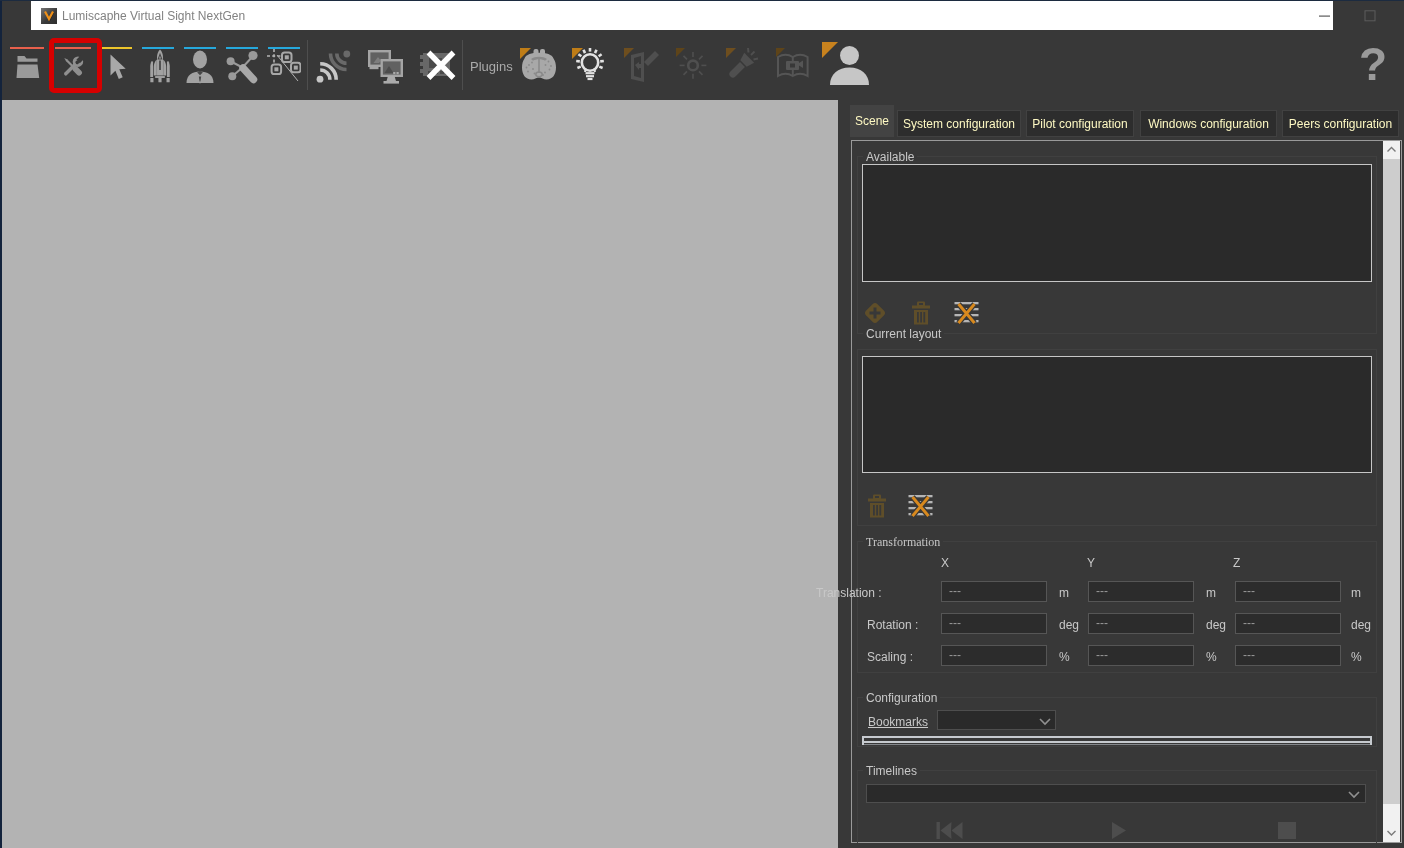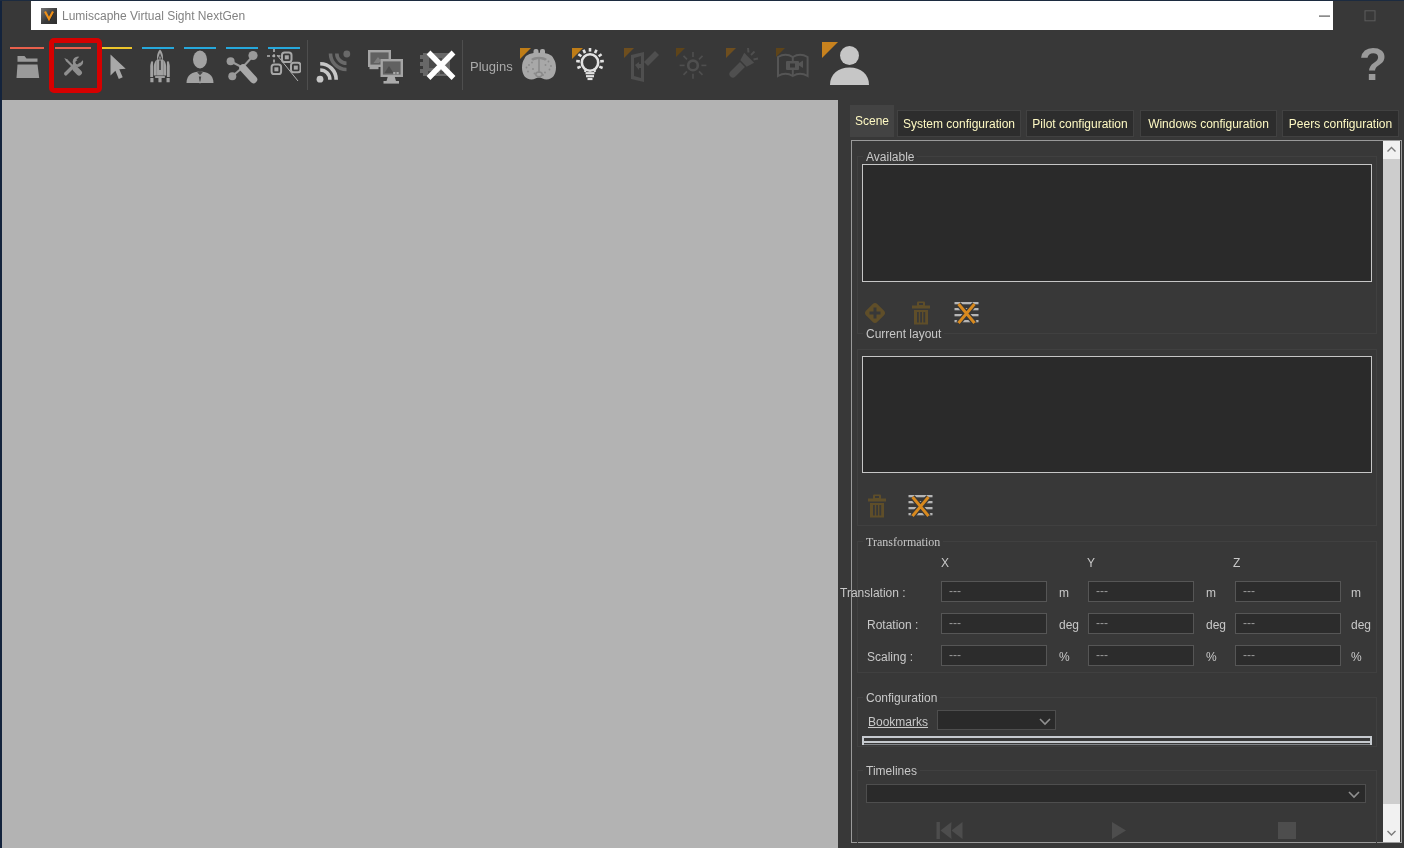--- a/index.html
+++ b/index.html
@@ -385,21 +385,21 @@
     <path d="M4.5 3 L20.5 22 M20.5 3 L4.5 22" stroke="#383838" stroke-width="5.6"></path>
     <path d="M4.5 3 L20.5 22 M20.5 3 L4.5 22" stroke="#d8891e" stroke-width="2.9"></path>
   </svg>
 
   <div class="gbox" style="left:857px;top:541px;width:520px;height:132px;"></div>
   <div class="gtitle" style="left:863px;top:535px;font-family:Liberation Serif, serif;">Transformation</div>
   <div class="lbl" style="left:941px;top:556px;">X</div>
   <div class="lbl" style="left:1087px;top:556px;">Y</div>
   <div class="lbl" style="left:1233px;top:556px;">Z</div>
 
-  <div class="lbl" style="left:816px;top:586px;margin-left:24px;">Translation :</div>
+  <div class="lbl" style="left:816px;top:586px;">Translation :</div>
   <div class="inp" style="left:941px;top:581px;">---</div>
   <div class="inp" style="left:1088px;top:581px;">---</div>
   <div class="inp" style="left:1235px;top:581px;">---</div>
   <div class="unit" style="left:1059px;top:586px;">m</div>
   <div class="unit" style="left:1206px;top:586px;">m</div>
   <div class="unit" style="left:1351px;top:586px;">m</div>
 
   <div class="lbl" style="left:867px;top:618px;">Rotation :</div>
   <div class="inp" style="left:941px;top:613px;">---</div>
   <div class="inp" style="left:1088px;top:613px;">---</div>

